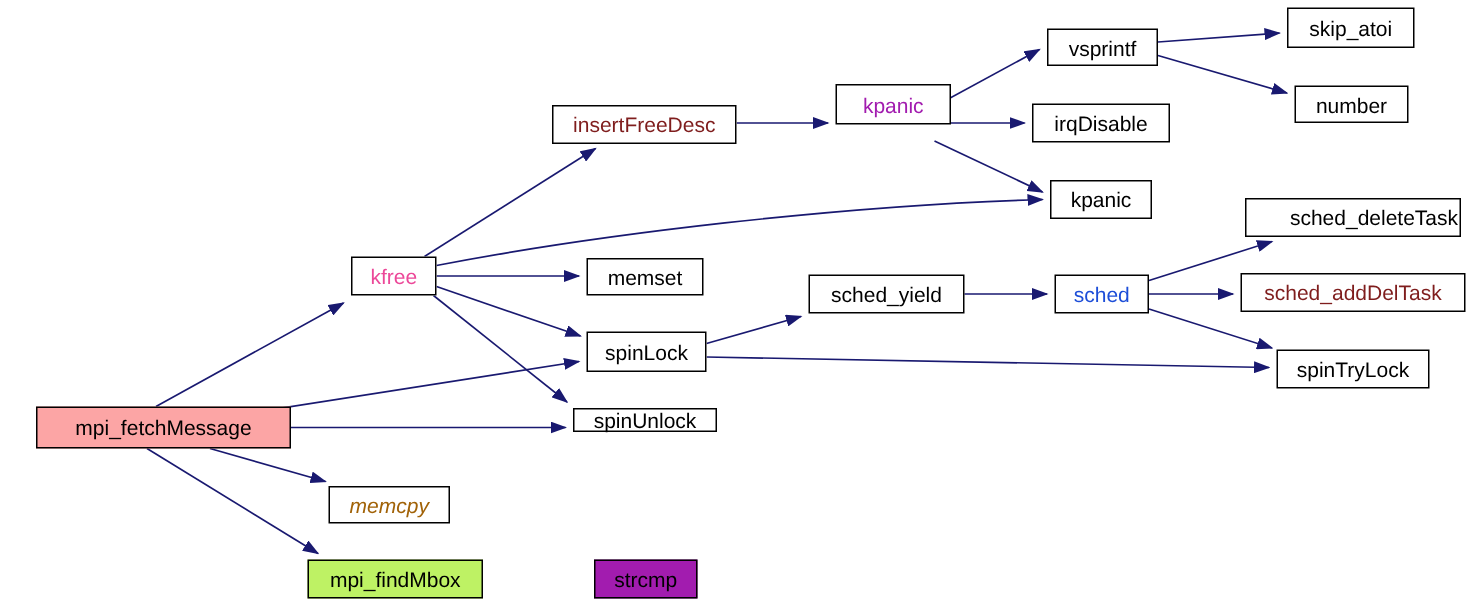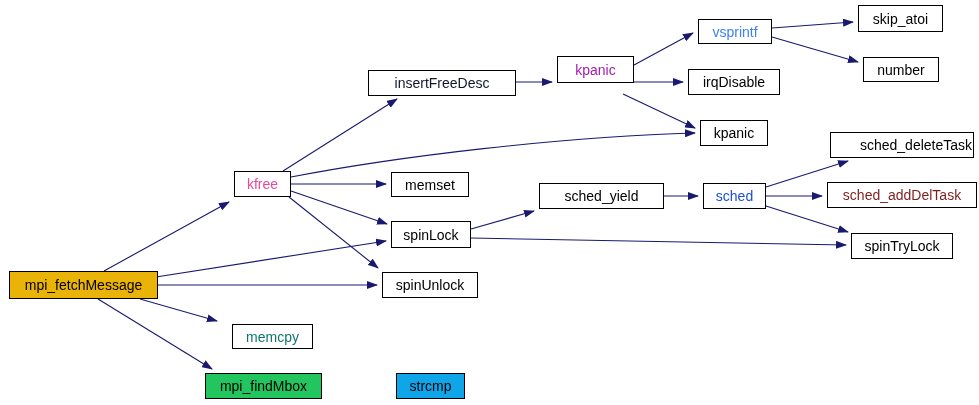--- a/index.html
+++ b/index.html
@@ -68,34 +68,34 @@
         <line x1="772" y1="37" x2="858" y2="62" stroke="#191970" stroke-width="1.1" fill="none" marker-end="url(#arrow)"></line>
         <line x1="641" y1="196" x2="698" y2="196" stroke="#191970" stroke-width="1.1" fill="none" marker-end="url(#arrow)"></line>
         <line x1="766" y1="187" x2="848" y2="161" stroke="#191970" stroke-width="1.1" fill="none" marker-end="url(#arrow)"></line>
         <line x1="766" y1="196" x2="822" y2="196" stroke="#191970" stroke-width="1.1" fill="none" marker-end="url(#arrow)"></line>
         <line x1="766" y1="206" x2="848" y2="232" stroke="#191970" stroke-width="1.1" fill="none" marker-end="url(#arrow)"></line>
         <line x1="471" y1="229" x2="534" y2="211" stroke="#191970" stroke-width="1.1" fill="none" marker-end="url(#arrow)"></line>
         <line x1="471" y1="238" x2="846" y2="245" stroke="#191970" stroke-width="1.1" fill="none" marker-end="url(#arrow)"></line>
       </g>
   </svg>
   <div id="node-layer">
-      <div class="node root" style="left: 9px; top: 271px; width: 149px; height: 28px; border-color: rgb(0, 0, 0); background: #eab308; color: rgb(0, 0, 0);">mpi_fetchMessage</div>
+      <div class="node root" style="left: 24px; top: 271px; width: 170px; height: 28px; border-color: rgb(0, 0, 0); background: #fca5a5; color: rgb(0, 0, 0);">mpi_fetchMessage</div>
       <div class="node" style="left: 234px; top: 171px; width: 57px; height: 26px; border-color: rgb(0, 0, 0); background: rgb(255, 255, 255); color: #ec4899;">kfree</div>
-      <div class="node" style="left: 368px; top: 70px; width: 148px; height: 26px; border-color: rgb(0, 0, 0); background: rgb(255, 255, 255); color: #0f172a;">insertFreeDesc</div>
+      <div class="node" style="left: 368px; top: 70px; width: 123px; height: 26px; border-color: rgb(0, 0, 0); background: rgb(255, 255, 255); color: #7f1d1d;">insertFreeDesc</div>
       <div class="node" style="left: 557px; top: 56px; width: 77px; height: 27px; border-color: rgb(0, 0, 0); background: rgb(255, 255, 255); color: #a21caf;">kpanic</div>
-      <div class="node" style="left: 698px; top: 19px; width: 74px; height: 25px; border-color: rgb(0, 0, 0); background: rgb(255, 255, 255); color: #3b82f6;">vsprintf</div>
+      <div class="node" style="left: 698px; top: 19px; width: 74px; height: 25px; border-color: rgb(0, 0, 0); background: rgb(255, 255, 255); color: #000000;">vsprintf</div>
       <div class="node" style="left: 858px; top: 5px; width: 85px; height: 27px; border-color: rgb(0, 0, 0); background: rgb(255, 255, 255); color: rgb(0, 0, 0);">skip_atoi</div>
       <div class="node" style="left: 863px; top: 57px; width: 76px; height: 25px; border-color: rgb(0, 0, 0); background: rgb(255, 255, 255); color: rgb(0, 0, 0);">number</div>
       <div class="node" style="left: 688px; top: 69px; width: 92px; height: 26px; border-color: rgb(0, 0, 0); background: rgb(255, 255, 255); color: rgb(0, 0, 0);">irqDisable</div>
       <div class="node" style="left: 700px; top: 120px; width: 68px; height: 26px; border-color: rgb(0, 0, 0); background: rgb(255, 255, 255); color: rgb(0, 0, 0);">kpanic</div>
       <div class="node" style="left: 830px; top: 132px; width: 144px; height: 26px; border-color: rgb(0, 0, 0); background: rgb(255, 255, 255); color: rgb(0, 0, 0); padding-left: 28px;">sched_deleteTask</div>
-      <div class="node" style="left: 539px; top: 183px; width: 125px; height: 26px; border-color: rgb(0, 0, 0); background: rgb(255, 255, 255); color: rgb(0, 0, 0);">sched_yield</div>
+      <div class="node" style="left: 539px; top: 183px; width: 104px; height: 26px; border-color: rgb(0, 0, 0); background: rgb(255, 255, 255); color: rgb(0, 0, 0);">sched_yield</div>
       <div class="node" style="left: 703px; top: 183px; width: 63px; height: 26px; border-color: rgb(0, 0, 0); background: rgb(255, 255, 255); color: #1d4ed8;">sched</div>
       <div class="node" style="left: 827px; top: 182px; width: 150px; height: 26px; border-color: rgb(0, 0, 0); background: rgb(255, 255, 255); color: #7f1d1d;">sched_addDelTask</div>
       <div class="node" style="left: 391px; top: 172px; width: 78px; height: 25px; border-color: rgb(0, 0, 0); background: rgb(255, 255, 255); color: rgb(0, 0, 0);">memset</div>
       <div class="node" style="left: 391px; top: 221px; width: 80px; height: 27px; border-color: rgb(0, 0, 0); background: rgb(255, 255, 255); color: rgb(0, 0, 0);">spinLock</div>
       <div class="node" style="left: 851px; top: 233px; width: 102px; height: 26px; border-color: rgb(0, 0, 0); background: rgb(255, 255, 255); color: rgb(0, 0, 0);">spinTryLock</div>
-      <div class="node" style="left: 382px; top: 272px; width: 96px; height: 26px; border-color: rgb(0, 0, 0); background: rgb(255, 255, 255); color: rgb(0, 0, 0);">spinUnlock</div>
-      <div class="node" style="left: 232px; top: 324px; width: 81px; height: 25px; border-color: rgb(0, 0, 0); background: rgb(255, 255, 255); color: #0f766e;">memcpy</div>
-      <div class="node" style="left: 205px; top: 373px; width: 117px; height: 26px; border-color: rgb(0, 0, 0); background: #22c55e; color: rgb(0, 0, 0);">mpi_findMbox</div>
-      <div class="node" style="left: 396px; top: 373px; width: 69px; height: 26px; border-color: rgb(0, 0, 0); background: #0ea5e9; color: rgb(0, 0, 0);">strcmp</div>
+      <div class="node" style="left: 382px; top: 272px; width: 96px; height: 16px; border-color: rgb(0, 0, 0); background: rgb(255, 255, 255); color: rgb(0, 0, 0);">spinUnlock</div>
+      <div class="node" style="left: 219px; top: 324px; width: 81px; height: 25px; border-color: rgb(0, 0, 0); background: rgb(255, 255, 255); color: #a16207; font-style: italic;">memcpy</div>
+      <div class="node" style="left: 205px; top: 373px; width: 117px; height: 26px; border-color: rgb(0, 0, 0); background: #bef264; color: rgb(0, 0, 0);">mpi_findMbox</div>
+      <div class="node" style="left: 396px; top: 373px; width: 69px; height: 26px; border-color: rgb(0, 0, 0); background: #a21caf; color: rgb(0, 0, 0);">strcmp</div>
     </div>
 </div>
 
 </body></html>

